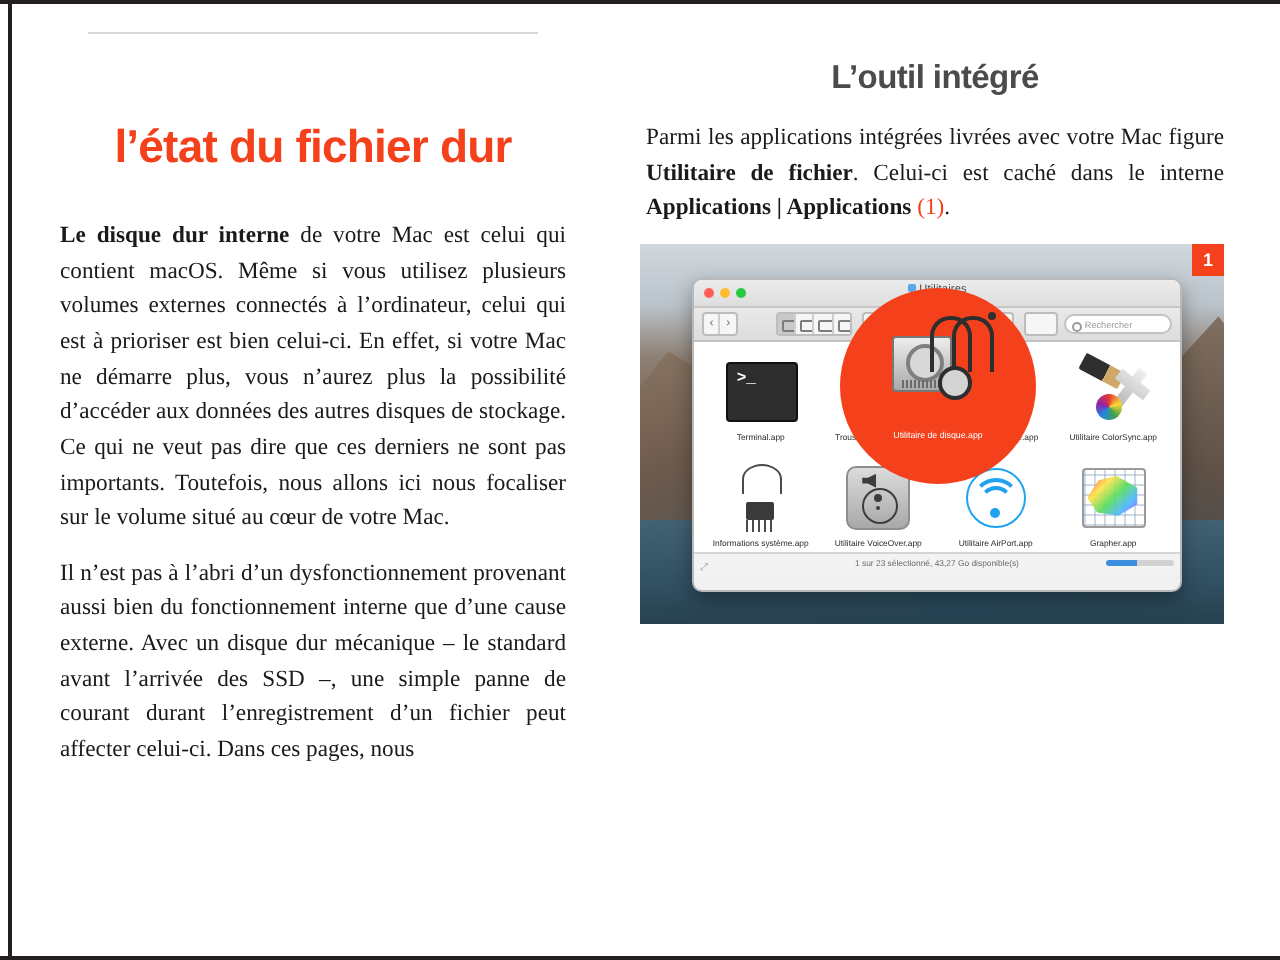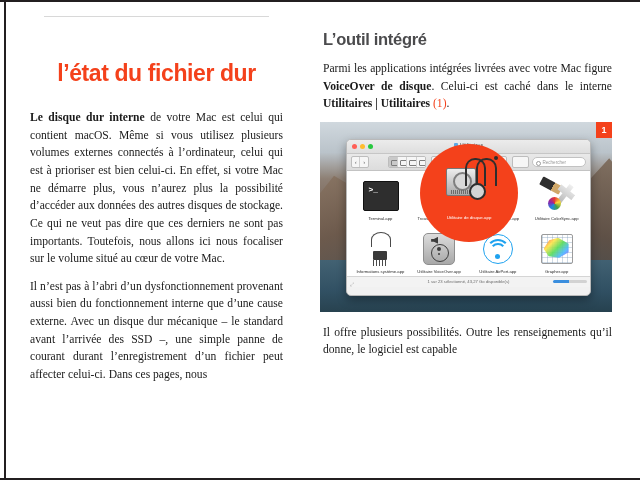--- a/index.html
+++ b/index.html
@@ -99,20 +99,21 @@
   }
 
   
   h2.section {
     font-family: "Liberation Sans", sans-serif;
     font-weight: bold;
     font-size: 16.5px;
     color: #4b4b4d;
     letter-spacing: -0.3px;
     margin: 14px 0 11px 0;
+    text-align: center;
   }
 
   
   .figure {
     position: relative;
     width: 292px;
     height: 190px;
     margin: 6px 0 12px -3px;
     overflow: hidden;
     background: #8a9099;
@@ -663,21 +664,21 @@
 
       <p class="body">Il n’est pas à l’abri d’un dysfonctionnement provenant aussi bien du fonctionnement interne que d’une cause externe. Avec un disque dur mécanique – le standard avant l’arrivée des SSD –, une simple panne de courant durant l’enregistrement d’un fichier peut affecter celui-ci. Dans ces pages, nous</p>
 
     </div>
 
     <div class="col col-right">
 
 
       <h2 class="section">L’outil intégré</h2>
 
-      <p class="body tight"><span>Parmi les applications intégrées livrées avec votre Mac figure </span><b>VoiceOver de disque</b><span>. Celui-ci est caché dans le interne </span><b>Utilitaires | Utilitaires</b><span class="ref"> (1)</span><span>.</span></p>
+      <p class="body tight"><span>Parmi les applications intégrées livrées avec votre Mac figure </span><b>Utilitaire de fichier</b><span>. Celui-ci est caché dans le interne </span><b>Applications | Applications</b><span class="ref"> (1)</span><span>.</span></p>
 
       <div class="figure">
         <div class="fig-wallpaper"></div>
         <div class="fig-rock-a"></div>
         <div class="fig-rock-b"></div>
         <div class="fig-sea"></div>
 
         <div class="finder">
 
           <div class="finder-titlebar">
@@ -826,17 +827,16 @@
                 <div class="ear"></div>
                 <div class="bell"></div>
             </div>
             <div class="spot-label">Utilitaire de disque.app</div>
           </div>
         </div>
 
         <div class="callout">1</div>
       </div>
 
-      <p class="body">Il offre plusieurs possibilités. Outre les renseignements qu’il donne, le logiciel est capable</p>
 
     </div>
   </div>
 </div>
 
 </body></html>

